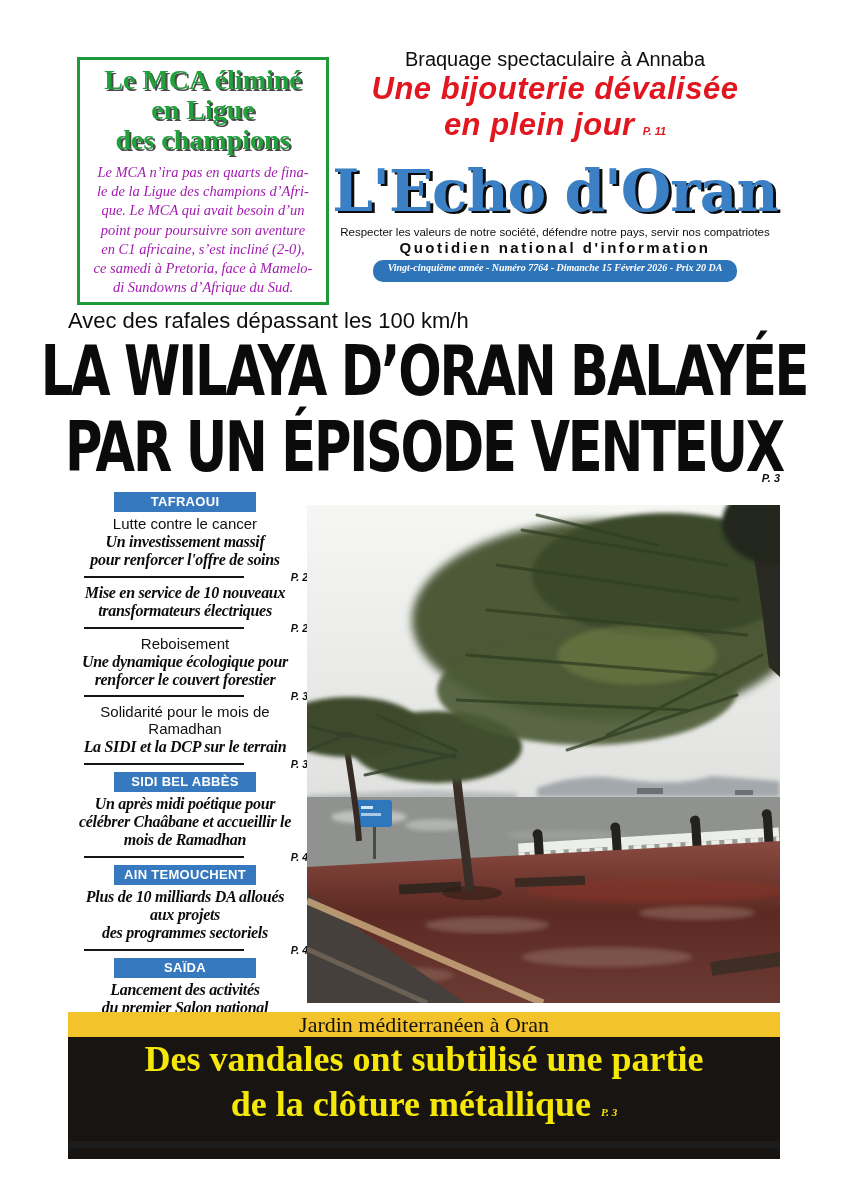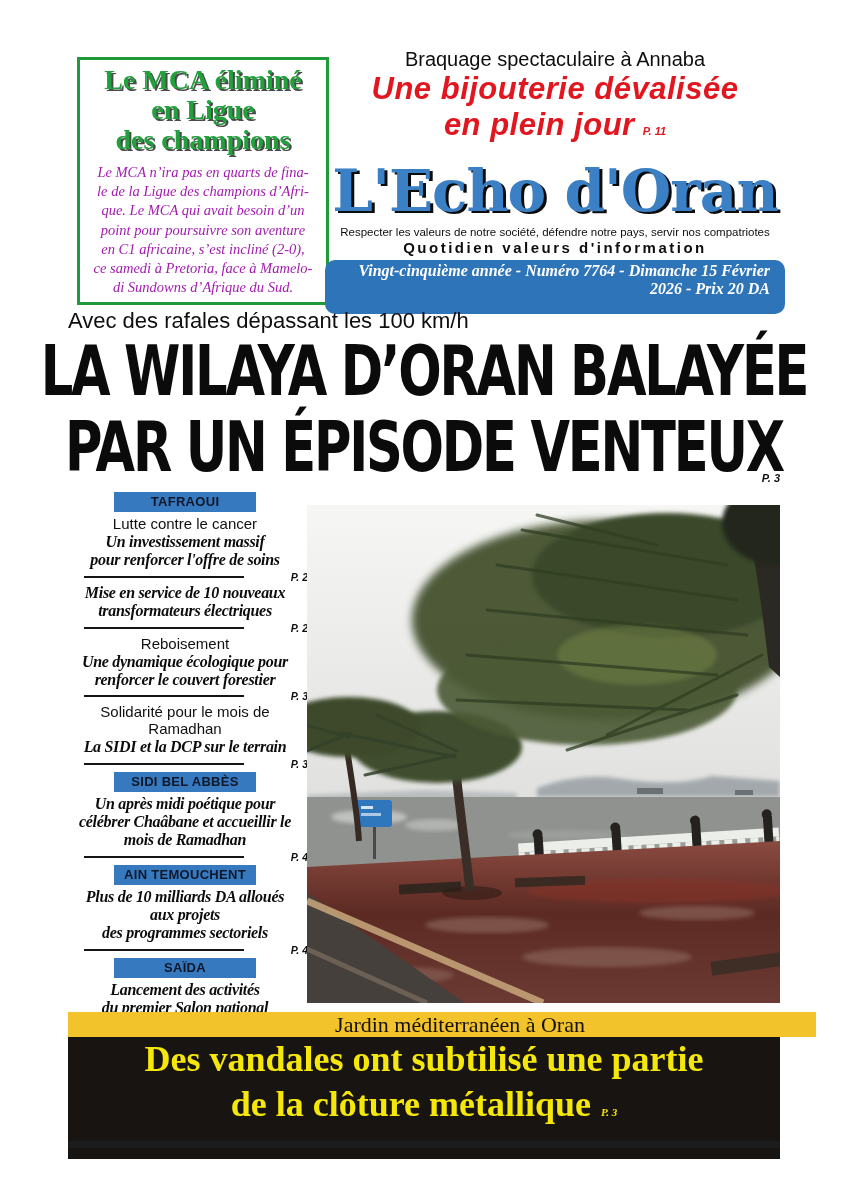--- a/index.html
+++ b/index.html
@@ -21,48 +21,48 @@
   .pref-sm{font-size:11px;font-weight:bold;font-style:italic;letter-spacing:0;}
   .top-story .pref-sm{color:#e1161f;margin-left:8px;}
 
   
   .masthead{position:absolute;left:325px;top:162px;width:460px;text-align:center;}
   .masthead .name{font-family:"DejaVu Serif",serif;font-weight:bold;font-size:58px;line-height:1.02;
                   color:#3b80c4;text-shadow:3px 2px 0 #0c0c0c;letter-spacing:-1px;}
   .masthead .motto{margin-top:5px;font-size:11.5px;color:#0e0e0e;}
   .masthead .subtitle{font-size:15px;font-weight:bold;letter-spacing:2.5px;color:#0e0e0e;margin-top:1px;}
   .masthead .edition{display:inline-block;margin-top:4px;background:#2e74b8;color:#fff;border-radius:10px;
-                  padding:2px 15px 16px;font-family:"Liberation Serif",serif;font-weight:bold;font-style:italic;font-size:16px;text-align:right;}
+                  padding:2px 15px 9px;font-family:"Liberation Serif",serif;font-weight:bold;font-style:italic;font-size:10px;}
 
   
   .lead{position:absolute;left:68px;top:308px;width:712px;text-align:left;}
   .lead .kicker{font-size:22px;color:#0e0e0e;margin-bottom:2px;}
   .hline{position:relative;height:76px;}
   .hline .txt{position:absolute;left:50%;top:0;white-space:nowrap;transform:translateX(-50%) scaleX(.73);
               transform-origin:center;font-family:"DejaVu Sans",sans-serif;font-weight:bold;font-size:70px;
               letter-spacing:-3px;color:#0b0b0b;line-height:1.0;}
   .lead .pref-lead{position:absolute;right:0;bottom:4px;font-size:11px;font-weight:bold;font-style:italic;color:#0b0b0b;}
 
   
   .sidebar{position:absolute;left:62px;top:489px;width:246px;text-align:center;}
-  .sb-label{display:block;width:142px;margin:3px auto 3px;background:#3779be;color:#0f172a;font-weight:bold;
+  .sb-label{display:block;width:142px;margin:3px auto 3px;background:#3779be;color:#ffffff;font-weight:bold;
             font-size:13px;padding:2px 0 3px;letter-spacing:.3px;}
   .sb-kicker{font-size:15px;color:#101010;margin-top:2px;}
   .sb-title{font-family:"Liberation Serif",serif;font-weight:bold;font-style:italic;font-size:16px;
             letter-spacing:-.3px;line-height:1.12;color:#0c0c0c;white-space:pre-line;margin-top:1px;}
   .sb-refrow{display:flex;justify-content:flex-end;align-items:center;margin:3px 0 2px;height:10px;gap:40px;}
   .sb-rule{width:160px;height:2px;background:#151515;margin-right:7px;}
   .sb-page{font-size:10.5px;font-weight:bold;font-style:italic;color:#0c0c0c;}
 
   
   .photo{position:absolute;left:307px;top:505px;width:473px;height:498px;overflow:hidden;background:#eceeea;}
 
   
   .y-strip{position:absolute;left:68px;top:1012px;width:712px;height:25px;background:#f2c32b;text-align:center;
-           font-family:"Liberation Serif",serif;font-size:22px;color:#14110d;line-height:25px;padding-left:36px;}
+           font-family:"Liberation Serif",serif;font-size:22px;color:#14110d;line-height:25px;}
   .b-panel{position:absolute;left:68px;top:1037px;width:712px;height:122px;background:#171411;text-align:center;
            color:#f6e70a;}
   .b-panel .bl{font-family:"Liberation Serif",serif;font-weight:bold;font-size:36px;line-height:45px;}
   .b-panel .pref-sm{color:#f6e70a;margin-left:10px;}
   .bottom-bar{position:absolute;left:68px;top:1141px;width:712px;height:7px;background:#1c1c1c;}
 </style>
 </head>
 <body>
 
 <div class="page">
@@ -82,21 +82,21 @@
 
   <div class="top-story">
     <div class="kicker">Braquage spectaculaire à Annaba</div>
     <div class="rhead">Une bijouterie dévalisée</div>
     <div class="rhead"><span>en plein jour</span><span class="pref-sm">P. 11</span></div>
   </div>
 
   <div class="masthead">
     <div class="name">L'Echo d'Oran</div>
     <div class="motto">Respecter les valeurs de notre société, défendre notre pays, servir nos compatriotes</div>
-    <div class="subtitle">Quotidien valeurs d'information</div>
+    <div class="subtitle">Quotidien national d'information</div>
     <div><span class="edition">Vingt-cinquième année - Numéro  7764 -  Dimanche 15 Février 2026 - Prix 20 DA</span></div>
   </div>
 
   <div class="lead">
     <div class="kicker">Avec des rafales dépassant les 100 km/h</div>
     <div class="hline">
       <span class="txt">LA WILAYA D’ORAN BALAYÉE</span>
     </div>
     <div class="hline">
       <span class="txt">PAR UN ÉPISODE VENTEUX</span>

